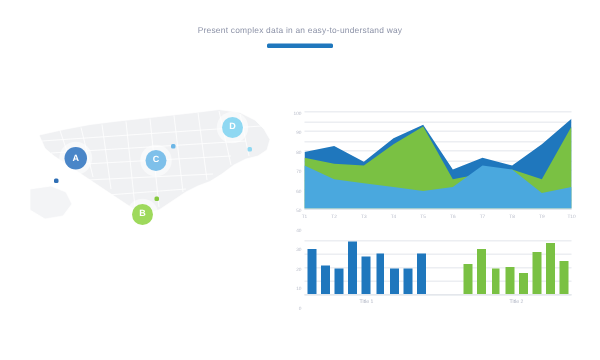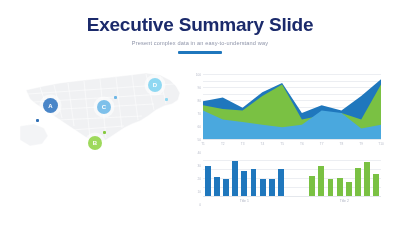--- a/index.html
+++ b/index.html
@@ -63,21 +63,20 @@
     position:absolute;font-size:3.4px;color:#aeb3c2;
     transform:translateX(-50%);white-space:nowrap;
   }
 </style>
 </head>
 <body>
 
 <div class="slide">
 
   <div class="header">
-    <div class="title">Executive Summary Slide</div>
     <div class="subtitle">Present complex data in an easy-to-understand way</div>
     <div class="accent"></div>
   </div>
 
   <div class="left">
     <div class="mapwrap" id="mapwrap">
       <svg width="172" height="92" viewBox="0 0 172 92">
         <g id="mapland" fill="#f0f1f3" stroke="#ffffff" stroke-width="0.5">
 
           <path d="M12,24 L30,20 L46,17 L62,15 L80,13 L98,11 L116,9 L132,7

